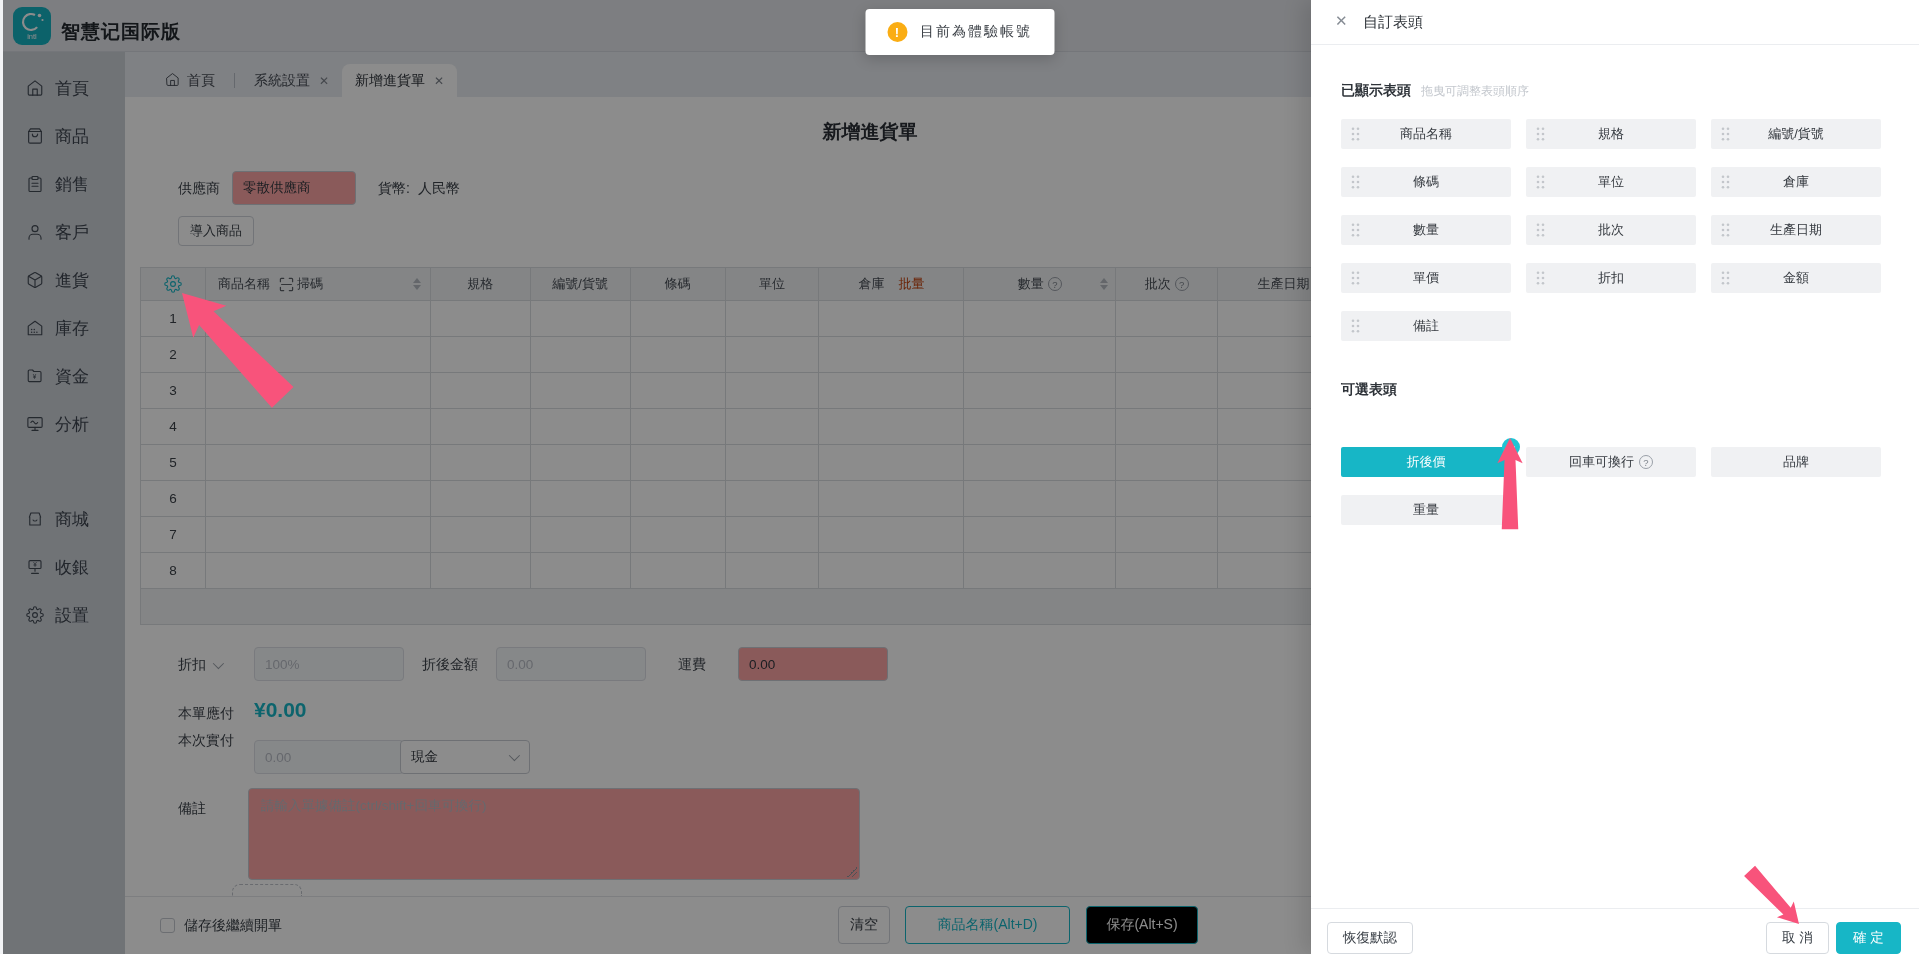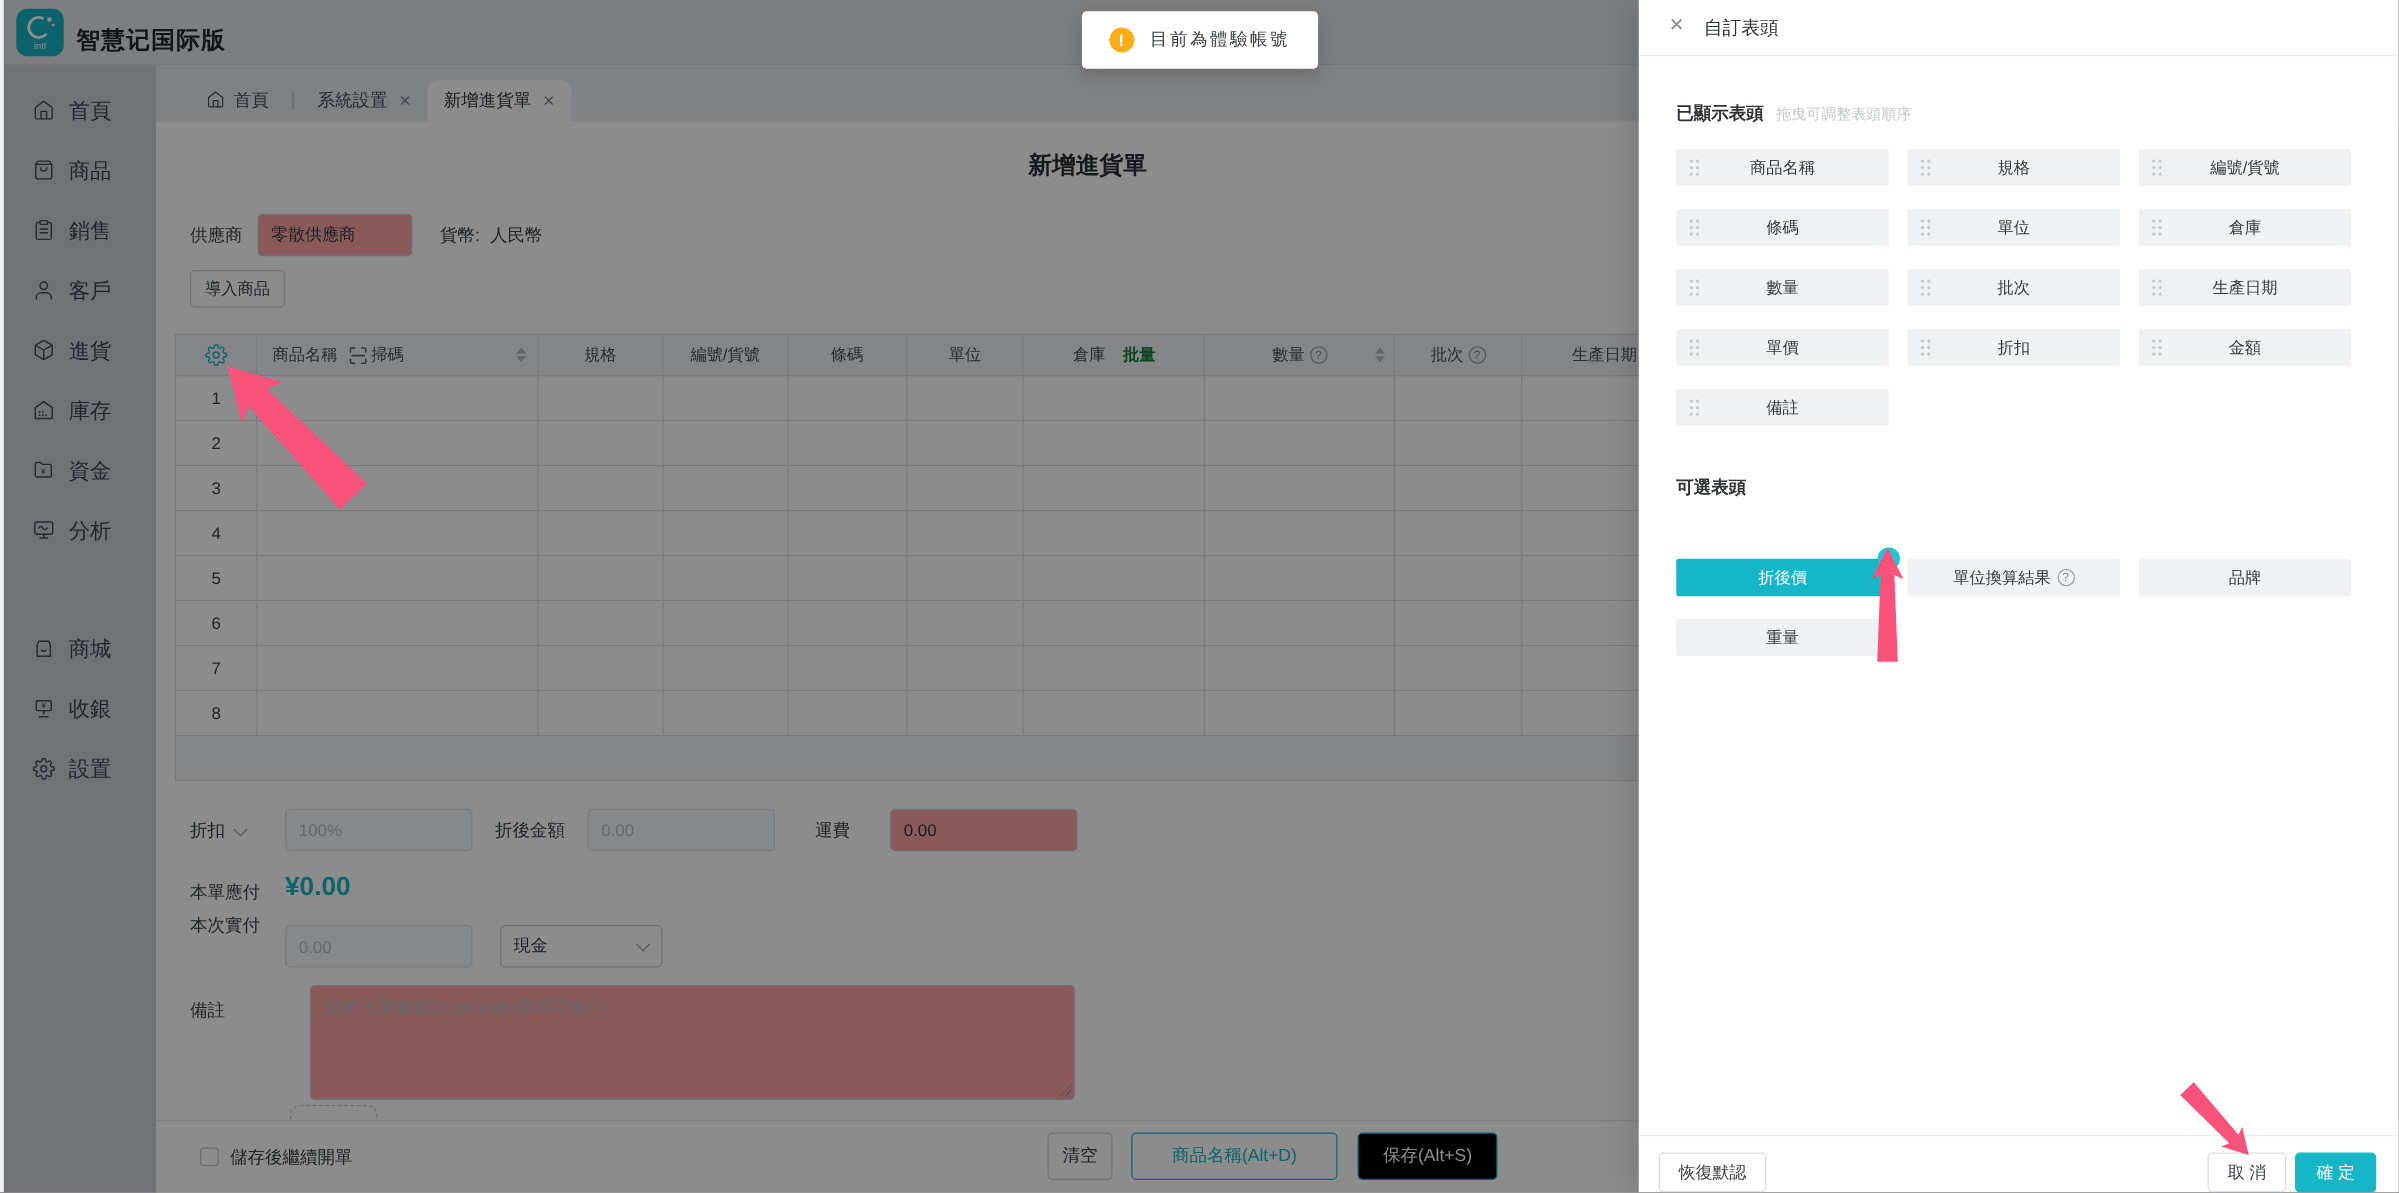--- a/index.html
+++ b/index.html
@@ -1,19 +1,19 @@
 <!DOCTYPE html>
 <html><head>
 <meta charset="utf-8">
 <style>
   html,body{margin:0;padding:0;background:#555;}
   .stage{position:relative;width:1919px;height:954px;overflow:hidden;background:#e9ebef;
          font-family:"Liberation Sans","DejaVu Sans",sans-serif;-webkit-font-smoothing:antialiased;}
   .stage *{box-sizing:border-box;}
-  .abs{position:absolute;}
+  .abs{position:absolute;margin-left:26px;}
 
   
   .topbar{position:absolute;left:0;top:0;width:100%;height:52px;background:#e3e6eb;border-bottom:1px solid #d4d8de;z-index:1;}
   .logo{position:absolute;left:13px;top:7px;width:38px;height:38px;border-radius:9px;background:#16b3c2;
         display:flex;align-items:center;justify-content:center;}
   .app-title{position:absolute;left:61px;top:19px;font-size:19px;font-weight:bold;color:#23282f;letter-spacing:1px;}
 
   
   .sidebar{position:absolute;left:0;top:52px;width:125px;height:902px;background:#ccd1d8;z-index:1;
            display:flex;flex-direction:column;padding-top:12px;}
@@ -54,21 +54,21 @@
   .trow{display:flex;}
   .th{height:33px;background:#f0f2f4;display:flex;align-items:center;justify-content:center;
       border-right:1px solid #d9dce1;border-bottom:1px solid #d9dce1;font-size:13px;color:#474d55;position:relative;}
   .th.left{justify-content:flex-start;padding-left:12px;}
   .td{height:36px;background:#fff;border-right:1px solid #d9dce1;border-bottom:1px solid #d9dce1;
       display:flex;align-items:center;justify-content:center;font-size:13.5px;color:#3c4249;}
   .sumrow{height:36px;background:#f0f2f4;border-right:1px solid #d9dce1;border-bottom:1px solid #d9dce1;}
   .gear{line-height:0;color:#17b6c6;cursor:pointer;}
   .scan{line-height:0;margin-left:9px;margin-right:3px;}
   .scanlabel{font-size:13px;color:#474d55;}
-  .tlink{color:#15803d;margin-left:14px;font-size:13px;cursor:pointer;font-weight:bold;}
+  .tlink{color:#c2410c;margin-left:14px;font-size:13px;cursor:pointer;}
   .help{display:inline-flex;align-items:center;justify-content:center;width:14px;height:14px;
         border:1px solid #9aa0a8;border-radius:50%;font-size:9.5px;color:#7e848c;margin-left:4px;flex:none;}
   .help::before{content:"?";}
   .sort{display:inline-flex;flex-direction:column;gap:2px;}
   .sort.mla{margin-left:auto;margin-right:9px;}
   .sort.abs-r{position:absolute;right:7px;top:10px;}
   .sort i{width:0;height:0;border-left:4px solid transparent;border-right:4px solid transparent;}
   .sort .up{border-bottom:5px solid #b6bbc2;}
   .sort .dn{border-top:5px solid #b6bbc2;}
 
@@ -630,21 +630,21 @@
         </div>
       </div>
 
     <div class="opt-title">可選表頭</div>
     <div class="chip-grid" id="optional-grid">
         <div class="chip opt sel">
           <span class="chip-label">折後價</span>
           <span class="plus-badge"></span>
         </div>
         <div class="chip opt">
-          <span class="chip-label">單位換算結果</span>
+          <span class="chip-label">回車可換行</span>
           <span class="help"></span>
         </div>
         <div class="chip opt">
           <span class="chip-label">品牌</span>
         </div>
         <div class="chip opt">
           <span class="chip-label">重量</span>
         </div>
       </div>
 

